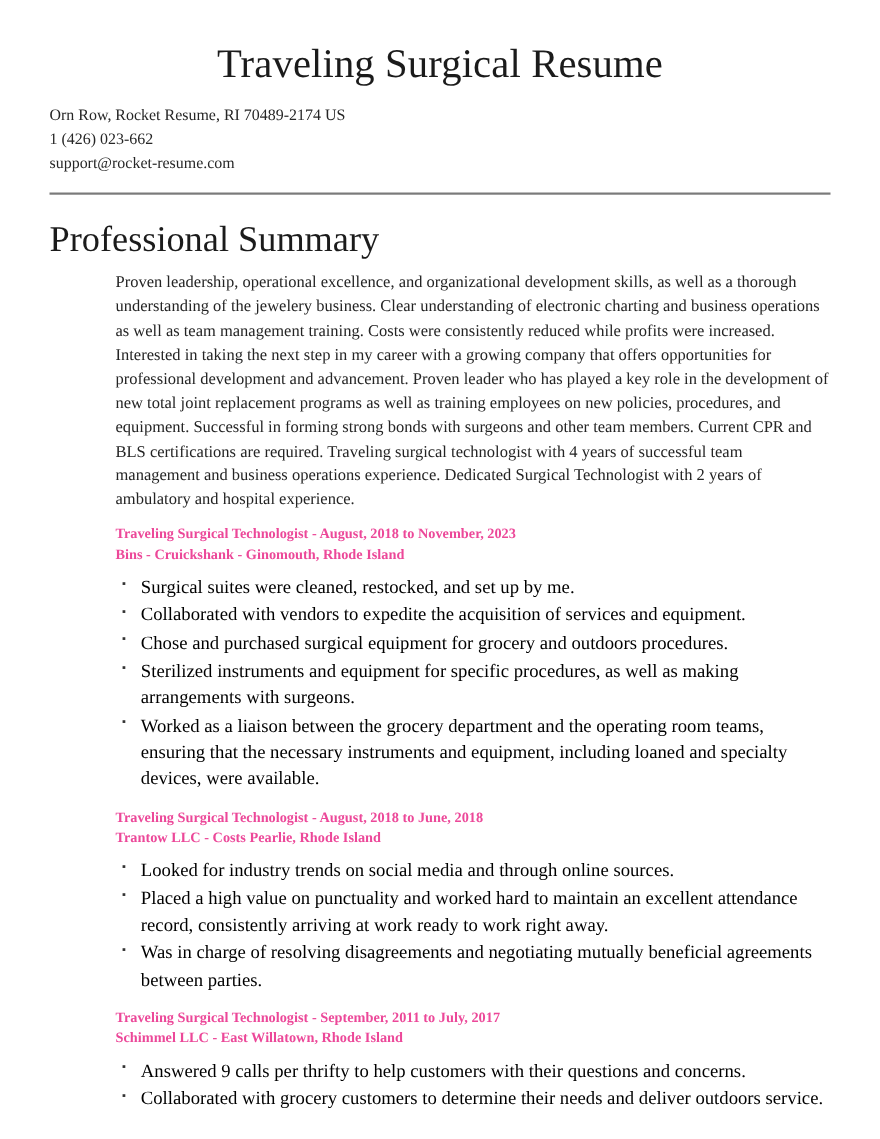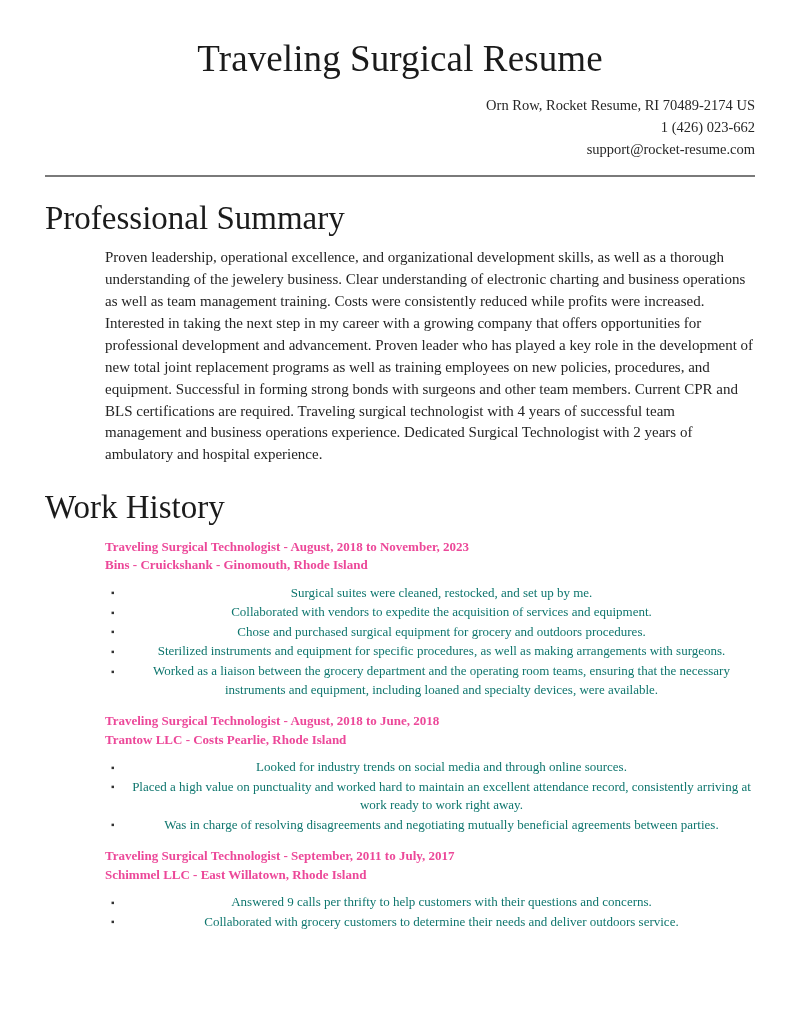--- a/index.html
+++ b/index.html
@@ -28,21 +28,21 @@
     text-align: center;
     font-size: 37px;
     font-weight: 400;
     letter-spacing: 0.1px;
     margin: 0;
     padding-top: 37px;
     line-height: 1.18;
     color: #1b1b1b;
   }
   .contact-block {
-    text-align: right;
+    text-align: left;
     margin-top: 13px;
     font-size: 14.5px;
     line-height: 1.52;
     color: #262626;
   }
   .contact-line {
     display: block;
   }
   .header-rule {
     border: 0;
@@ -88,26 +88,25 @@
     margin: 0;
     color: #ec4899;
   }
   .job-bullets {
     list-style: none;
     margin: 9px 0 0 0;
     padding: 0;
   }
   .job-bullets li {
     position: relative;
-    font-size: 13px;
+    font-size: 17px;
     line-height: 1.43;
     padding-left: 23px;
     margin-bottom: 1px;
-    color: #0f766e;
-    text-align: center;
+    color: #000000;
   }
   .job-bullets li::before {
     content: "\25AA";
     position: absolute;
     left: 6px;
     top: -0.5px;
     font-size: 10px;
     color: #333333;
     line-height: 1.95;
   }
@@ -128,21 +127,20 @@
   <hr class="header-rule">
 
   <div class="section">
     <h2 class="section-heading">Professional Summary</h2>
     <div class="section-body">
       <p class="summary-text">Proven leadership, operational excellence, and organizational development skills, as well as a thorough understanding of the jewelery business. Clear understanding of electronic charting and business operations as well as team management training. Costs were consistently reduced while profits were increased. Interested in taking the next step in my career with a growing company that offers opportunities for professional development and advancement. Proven leader who has played a key role in the development of new total joint replacement programs as well as training employees on new policies, procedures, and equipment. Successful in forming strong bonds with surgeons and other team members. Current CPR and BLS certifications are required. Traveling surgical technologist with 4 years of successful team management and business operations experience. Dedicated Surgical Technologist with 2 years of ambulatory and hospital experience.</p>
     </div>
   </div>
 
   <div class="section">
-    <h2 class="section-heading">Work History</h2>
     <div class="section-body">
 
       <div class="job">
         <div class="job-title">Traveling Surgical Technologist - August, 2018 to November, 2023</div>
         <div class="job-company">Bins - Cruickshank - Ginomouth, Rhode Island</div>
         <ul class="job-bullets">
           <li>Surgical suites were cleaned, restocked, and set up by me.</li>
           <li>Collaborated with vendors to expedite the acquisition of services and equipment.</li>
           <li>Chose and purchased surgical equipment for grocery and outdoors procedures.</li>
           <li>Sterilized instruments and equipment for specific procedures, as well as making arrangements with surgeons.</li>

